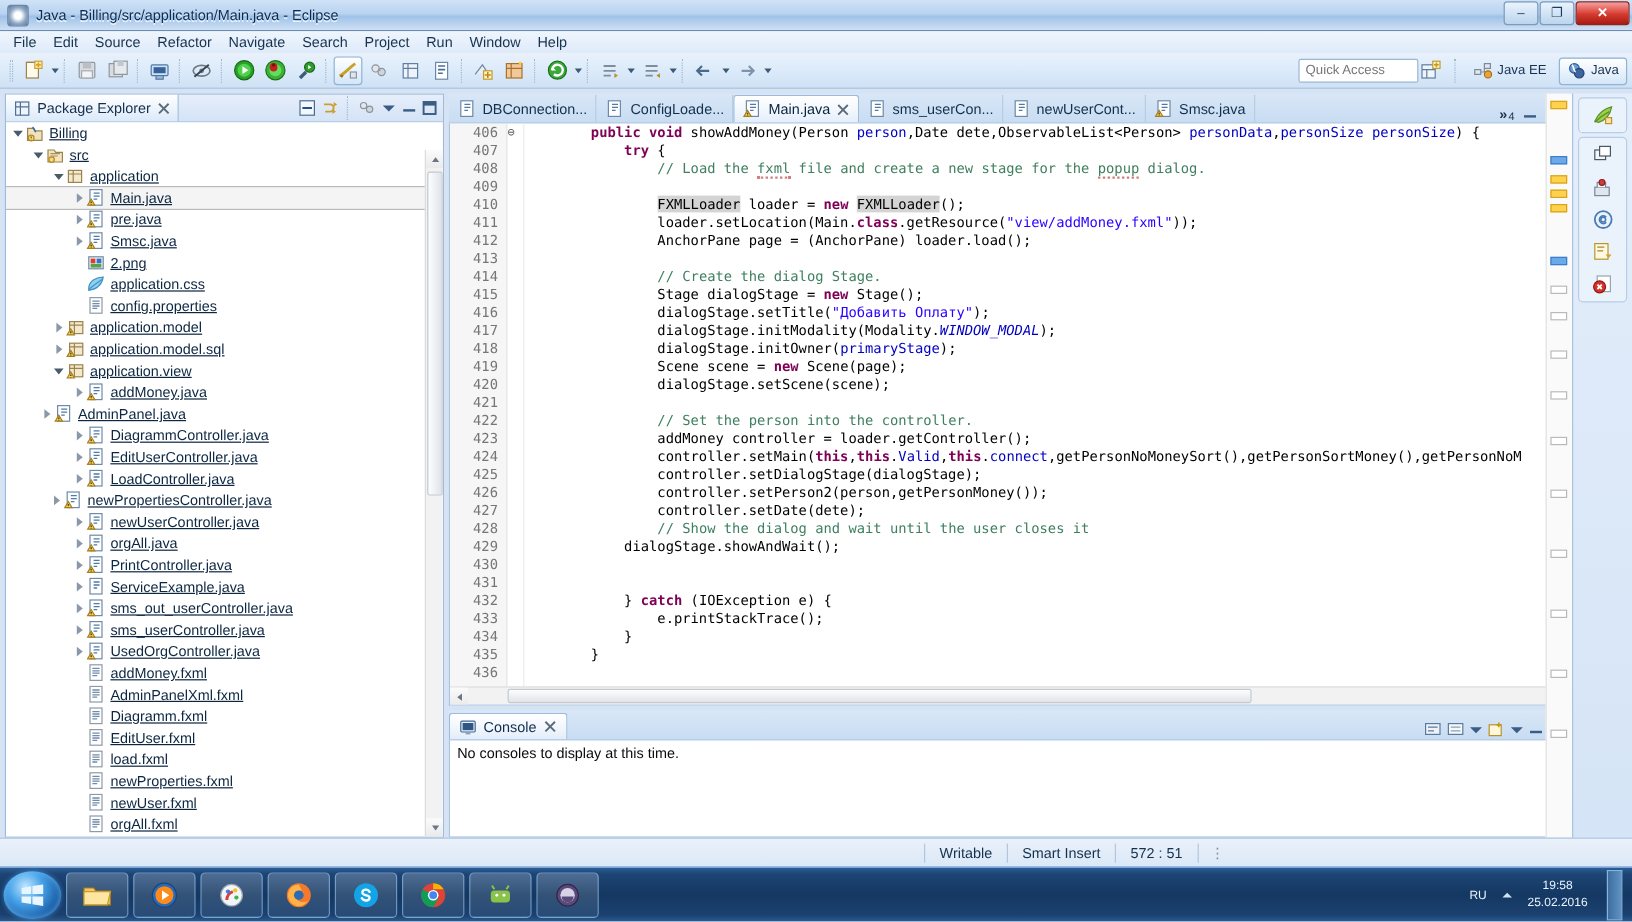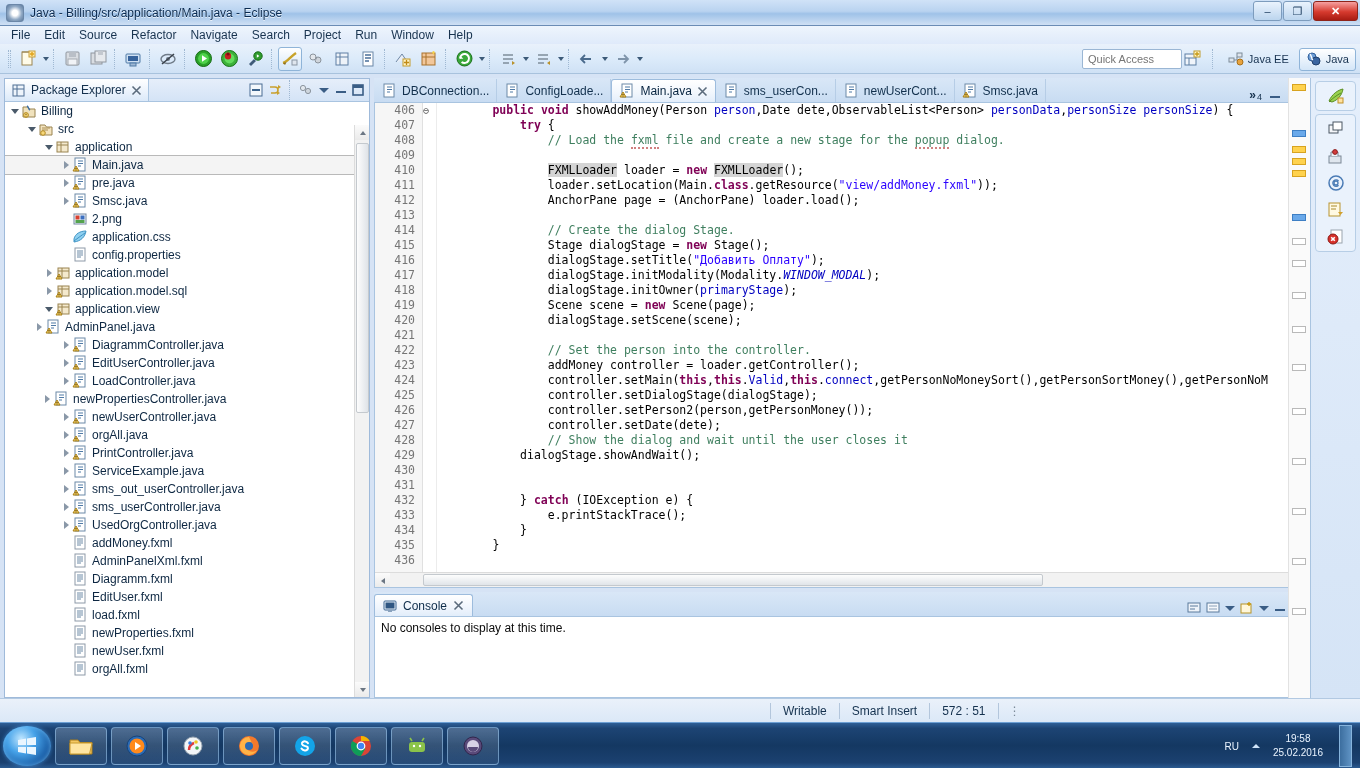--- a/index.html
+++ b/index.html
@@ -102,21 +102,21 @@
   }
   .trow {
     display: flex; align-items: center; height: 18px; font-size: 12px; color: #0d2742;
     white-space: nowrap; padding-left: 4px;
   }
   .trow.sel { outline: 1px solid #b9b9b9; background: #f4f4f4; }
   .tarrow { width: 12px; height: 18px; display:flex; align-items:center; justify-content:center; flex: none; }
   .tarrow .tri-r { width:0;height:0;border-top:4px solid transparent;border-bottom:4px solid transparent;border-left:5px solid #8a98a8; }
   .tarrow .tri-d { width:0;height:0;border-left:4px solid transparent;border-right:4px solid transparent;border-top:5px solid #4a5a6a; }
   .ticon { width: 16px; height: 16px; margin-right: 4px; flex: none; position: relative; }
-  .tlabel { line-height: 18px; }
+  .tlabel { line-height: 18px; text-decoration: underline; }
 
   
   .tree-sb { position: absolute; right: 0; top: 23px; bottom: 0; width: 15px; background: #f2f2f2; border-left: 1px solid #dcdcdc; }
   .sb-arrow { width: 15px; height: 15px; display: flex; align-items: center; justify-content: center; background: linear-gradient(to bottom,#fbfbfb,#eaeaea); }
   .sb-thumb { position: absolute; left: 1px; width: 13px; background: linear-gradient(to right,#fdfdfd,#dfe3e8); border: 1px solid #c4c9ce; border-radius: 2px; }
 
   
   .editor {
     position: absolute; left: 374px; top: 78px; width: 934px; height: 510px;
   }
@@ -638,20 +638,32 @@
             <span class="tarrow">
               <span class="tri-d"></span>
             </span>
             <span class="ticon"><svg width="16" height="16" viewBox="0 0 16 16">
                 <rect x="3" y="3" width="11" height="10" fill="#f4e9cd" stroke="#9a8450"></rect>
                 <path d="M3 6h11M7 3v10" stroke="#9a8450"></path>
                 <path d="M1 14l3-5 3 5z" fill="#f6d264" stroke="#a8801a"></path>
                 <path d="M4 11v1.4M4 13.2v.4" stroke="#5b420a" stroke-width="1.2"></path>
               </svg></span>
             <span class="tlabel">application.view</span>
+          </div>
+          <div class="trow" style="padding-left: 55px;">
+            <span class="tarrow">
+              <span class="tri-r"></span>
+            </span>
+            <span class="ticon"><svg width="16" height="16" viewBox="0 0 16 16">
+                <rect x="3" y="1" width="10" height="13" fill="#ffffff" stroke="#6d8aa8"></rect>
+                <path d="M6 4h5M6 6.5h5M6 9h3" stroke="#4f7aa6" stroke-width="1.1"></path>
+                <path d="M1 14l3-5 3 5z" fill="#f6d264" stroke="#a8801a"></path>
+                <path d="M4 11v1.4M4 13.2v.4" stroke="#5b420a" stroke-width="1.2"></path>
+              </svg></span>
+            <span class="tlabel">addMoney.java</span>
           </div>
           <div class="trow" style="padding-left: 28px;">
             <span class="tarrow">
               <span class="tri-r"></span>
             </span>
             <span class="ticon"><svg width="16" height="16" viewBox="0 0 16 16">
                 <rect x="3" y="1" width="10" height="13" fill="#ffffff" stroke="#6d8aa8"></rect>
                 <path d="M6 4h5M6 6.5h5M6 9h3" stroke="#4f7aa6" stroke-width="1.1"></path>
                 <path d="M1 14l3-5 3 5z" fill="#f6d264" stroke="#a8801a"></path>
                 <path d="M4 11v1.4M4 13.2v.4" stroke="#5b420a" stroke-width="1.2"></path>

